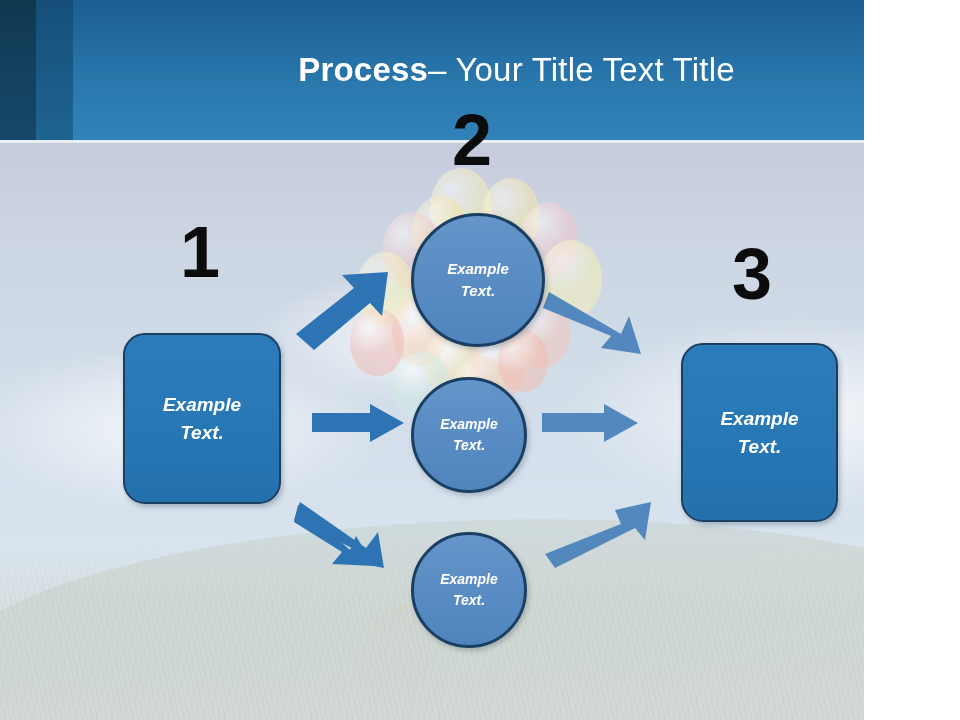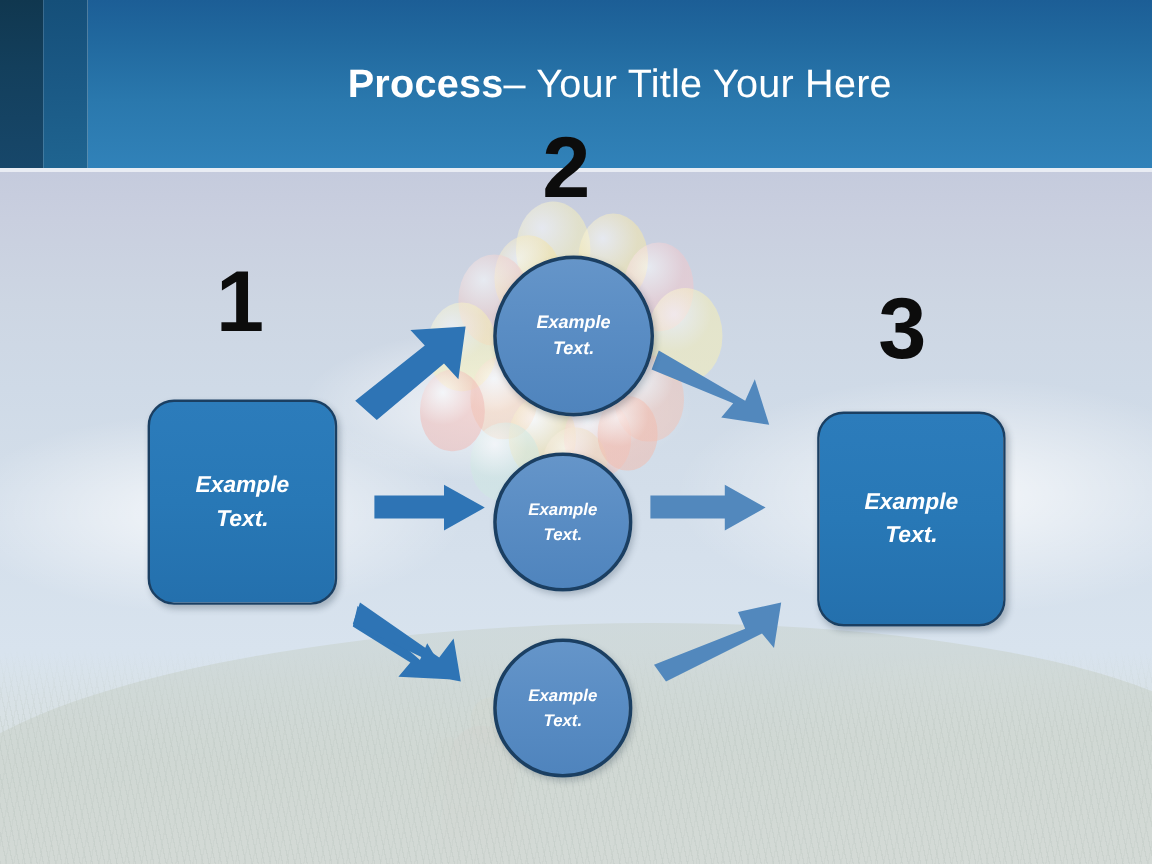--- a/index.html
+++ b/index.html
@@ -6,21 +6,21 @@
     margin: 0;
     padding: 0;
     background: #ffffff;
   }
   body {
     font-family: "Liberation Sans", sans-serif;
   }
 
   #slide {
     position: relative;
-    width: 960px;
+    width: 864px;
     height: 720px;
     overflow: hidden;
     background: #ffffff;
   }
 
   
   .bg-sky {
     position: absolute;
     left: 0; top: 143px;
     width: 960px; height: 577px;
@@ -266,21 +266,21 @@
       <div class="grass-texture"></div>
     </div>
   </div>
 
   <div class="header">
     <div class="header-main"></div>
     <div class="header-strip-dark"></div>
     <div class="header-strip-mid"></div>
     <div class="header-title">
       <span class="title-bold">Process</span>
-        <span class="title-rest"> – Your Title Your Here</span>
+        <span class="title-rest"> – Your Title Text Title</span>
     </div>
     <div class="header-underline"></div>
   </div>
 
   <div class="step-num" id="num1">1</div>
   <div class="step-num" id="num2">2</div>
   <div class="step-num" id="num3">3</div>
 
   <div class="arrow" style="left:296px; top:272px;">
     <svg width="110" height="80" viewBox="0 0 110 80">

